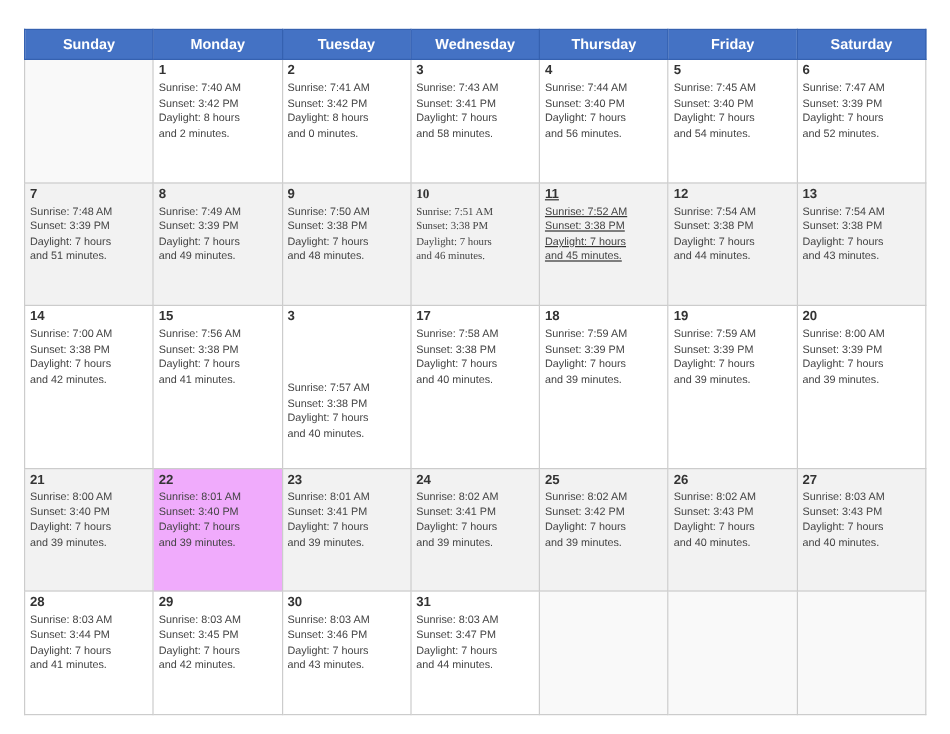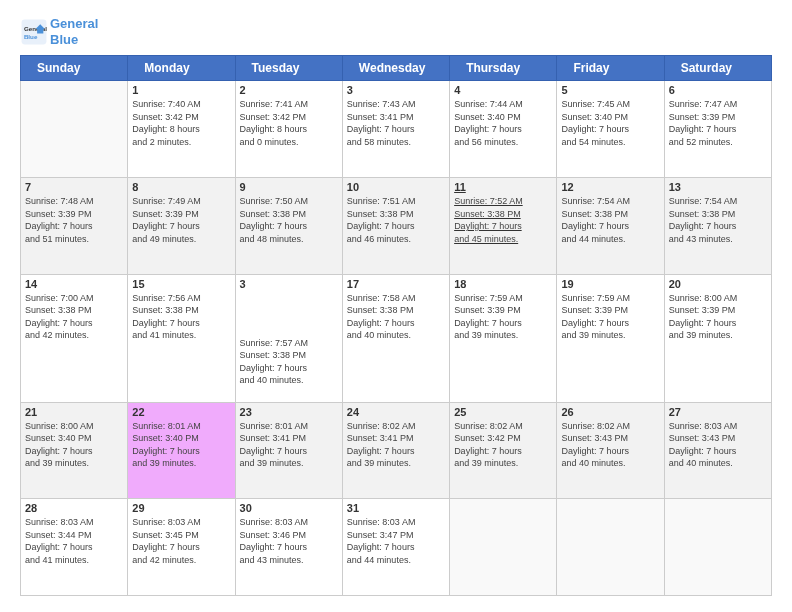--- a/index.html
+++ b/index.html
@@ -60,21 +60,21 @@
       border-collapse: collapse;
       width: 100%;
       table-layout: fixed;
     }
     .calendar th {
       background: #4472c4;
       color: #fff;
       font-size: 12px;
       font-weight: bold;
       padding: 5px 16px;
-      text-align: left;
+      text-align: center;
       border: 1px solid #3561b0;
     }
     .calendar td {
       border: 1px solid #ccc;
       vertical-align: top;
       padding: 3px 4px;
       font-size: 9.5px;
       color: #333;
       background: #fff;
       height: 88px;
@@ -93,33 +93,20 @@
       font-size: 9px;
       color: #444;
       line-height: 1.4;
     }
   </style>
 </head>
 <body>
 
 <div class="page">
   <div class="header">
-    <div class="logo">
-      <svg class="logo-icon" viewBox="0 0 36 36">
-        <rect x="2" y="2" width="32" height="32" rx="4" fill="#e8f0fa"></rect>
-        <text x="5" y="17" font-size="8" font-weight="bold" fill="#333" font-family="Arial">General</text>
-        <text x="5" y="27" font-size="8" font-weight="bold" fill="#4a90d9" font-family="Arial">Blue</text>
-        <polygon points="26,8 32,14 30,14 30,20 22,20 22,14 20,14" fill="#4a90d9"></polygon>
-      </svg>
-      <div>
-        <div class="logo-text">
-          <span>General</span><br><span style="color:#4a90d9">Blue</span>
-        </div>
-      </div>
-    </div>
   </div>
 
   <table class="calendar">
     <thead>
       <tr>
         <th>Sunday</th>
         <th>Monday</th>
         <th>Tuesday</th>
         <th>Wednesday</th>
         <th>Thursday</th>
@@ -188,21 +175,21 @@
 Daylight: 7 hours
 and 49 minutes.</div>
           </td>
           <td style="background: rgb(242, 242, 242);">
             <span class="day-number">9</span>
             <div class="day-info" style="white-space: pre-line;">Sunrise: 7:50 AM
 Sunset: 3:38 PM
 Daylight: 7 hours
 and 48 minutes.</div>
           </td>
-          <td style="background: rgb(242, 242, 242);">
+          <td style="background: rgb(242, 242, 242); font-family: Liberation Serif, serif;">
             <span class="day-number">10</span>
             <div class="day-info" style="white-space: pre-line;">Sunrise: 7:51 AM
 Sunset: 3:38 PM
 Daylight: 7 hours
 and 46 minutes.</div>
           </td>
           <td style="background: rgb(242, 242, 242); text-decoration: underline;">
             <span class="day-number">11</span>
             <div class="day-info" style="white-space: pre-line;">Sunrise: 7:52 AM
 Sunset: 3:38 PM

